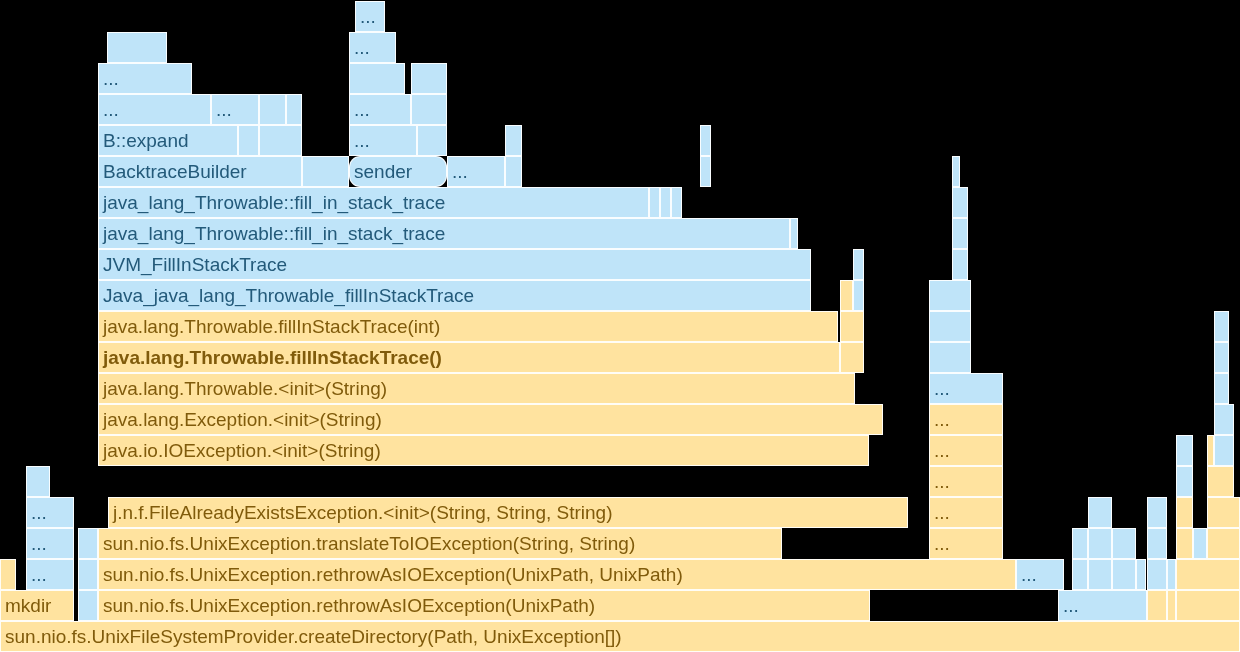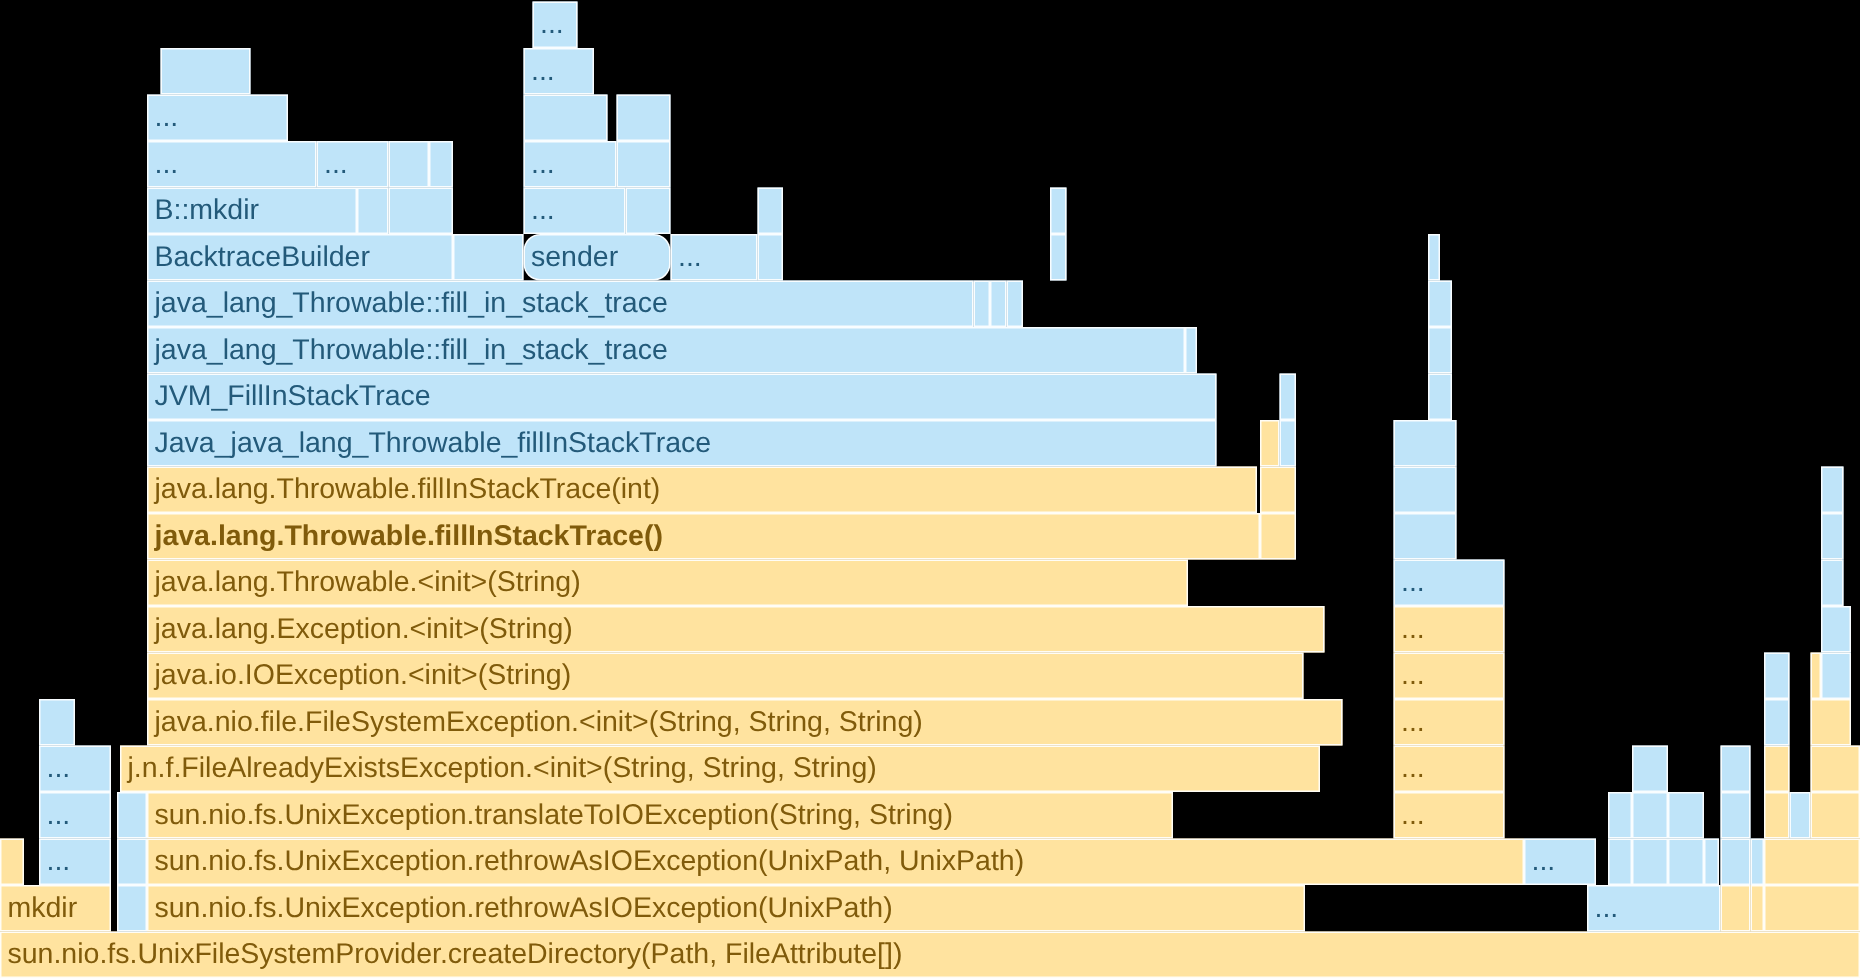--- a/index.html
+++ b/index.html
@@ -28,21 +28,21 @@
     height: 31px;
   }
   .frame.yellow { background: #ffe39f; color: #805b0b; }
   .frame.blue   { background: #bfe4f9; color: #235a7a; }
   .frame.tiny   { padding-left: 0; }
 </style>
 </head>
 <body>
 
 <div id="chart">
-    <div class="frame yellow" style="left: 0px; width: 1240px; top: 621px;">sun.nio.fs.UnixFileSystemProvider.createDirectory(Path, FileAttribute[])</div>
+    <div class="frame yellow" style="left: 0px; width: 1240px; top: 621px;">sun.nio.fs.UnixFileSystemProvider.createDirectory(Path, UnixException[])</div>
     <div class="frame yellow" style="left: 0px; width: 74px; top: 590px;">mkdir</div>
     <div class="frame blue" style="left: 78px; width: 20px; top: 590px;"></div>
     <div class="frame yellow" style="left: 98px; width: 772px; top: 590px;">sun.nio.fs.UnixException.rethrowAsIOException(UnixPath)</div>
     <div class="frame blue" style="left: 1058px; width: 89px; top: 590px;">...</div>
     <div class="frame yellow" style="left: 1147px; width: 20px; top: 590px;"></div>
     <div class="frame yellow tiny" style="left: 1167px; width: 9px; top: 590px;"></div>
     <div class="frame yellow" style="left: 1176px; width: 64px; top: 590px;"></div>
     <div class="frame yellow tiny" style="left: 0px; width: 16px; top: 559px;"></div>
     <div class="frame blue" style="left: 26px; width: 48px; top: 559px;">...</div>
     <div class="frame blue" style="left: 78px; width: 20px; top: 559px;"></div>
@@ -60,40 +60,39 @@
     <div class="frame yellow" style="left: 98px; width: 684px; top: 528px;">sun.nio.fs.UnixException.translateToIOException(String, String)</div>
     <div class="frame yellow" style="left: 929px; width: 74px; top: 528px;">...</div>
     <div class="frame blue tiny" style="left: 1072px; width: 16px; top: 528px;"></div>
     <div class="frame blue" style="left: 1088px; width: 24px; top: 528px;"></div>
     <div class="frame blue" style="left: 1112px; width: 24px; top: 528px;"></div>
     <div class="frame blue" style="left: 1147px; width: 20px; top: 528px;"></div>
     <div class="frame yellow tiny" style="left: 1176px; width: 17px; top: 528px;"></div>
     <div class="frame blue tiny" style="left: 1193px; width: 14px; top: 528px;"></div>
     <div class="frame yellow" style="left: 1207px; width: 33px; top: 528px;"></div>
     <div class="frame blue" style="left: 26px; width: 48px; top: 497px;">...</div>
-    <div class="frame yellow" style="left: 80px; width: 800px; top: 497px;">j.n.f.FileAlreadyExistsException.&lt;init&gt;(String, String, String)</div>
+    <div class="frame yellow" style="left: 108px; width: 800px; top: 497px;">j.n.f.FileAlreadyExistsException.&lt;init&gt;(String, String, String)</div>
     <div class="frame yellow" style="left: 929px; width: 74px; top: 497px;">...</div>
     <div class="frame blue" style="left: 1088px; width: 24px; top: 497px;"></div>
     <div class="frame blue" style="left: 1147px; width: 20px; top: 497px;"></div>
     <div class="frame yellow tiny" style="left: 1176px; width: 17px; top: 497px;"></div>
     <div class="frame yellow" style="left: 1207px; width: 33px; top: 497px;"></div>
     <div class="frame blue" style="left: 26px; width: 24px; top: 466px;"></div>
-    <div class="frame yellow" style="left: 98px; width: 797px; top: 466px;">java.nio.file.FileSystemException.&lt;init&gt;(String, String, String)</div>
     <div class="frame yellow" style="left: 929px; width: 74px; top: 466px;">...</div>
     <div class="frame blue tiny" style="left: 1176px; width: 17px; top: 466px;"></div>
     <div class="frame yellow" style="left: 1207px; width: 27px; top: 466px;"></div>
     <div class="frame yellow" style="left: 98px; width: 771px; top: 435px;">java.io.IOException.&lt;init&gt;(String)</div>
     <div class="frame yellow" style="left: 929px; width: 74px; top: 435px;">...</div>
     <div class="frame blue tiny" style="left: 1176px; width: 17px; top: 435px;"></div>
     <div class="frame yellow tiny" style="left: 1207px; width: 7px; top: 435px;"></div>
     <div class="frame blue" style="left: 1214px; width: 20px; top: 435px;"></div>
     <div class="frame yellow" style="left: 98px; width: 785px; top: 404px;">java.lang.Exception.&lt;init&gt;(String)</div>
     <div class="frame yellow" style="left: 929px; width: 74px; top: 404px;">...</div>
     <div class="frame blue" style="left: 1214px; width: 20px; top: 404px;"></div>
-    <div class="frame yellow" style="left: 98px; width: 694px; top: 373px;">java.lang.Throwable.&lt;init&gt;(String)</div>
+    <div class="frame yellow" style="left: 98px; width: 757px; top: 373px;">java.lang.Throwable.&lt;init&gt;(String)</div>
     <div class="frame blue" style="left: 929px; width: 74px; top: 373px;">...</div>
     <div class="frame blue tiny" style="left: 1214px; width: 15px; top: 373px;"></div>
     <div class="frame yellow" style="left: 98px; width: 742px; top: 342px; font-weight: bold;">java.lang.Throwable.fillInStackTrace()</div>
     <div class="frame yellow" style="left: 840px; width: 24px; top: 342px;"></div>
     <div class="frame blue" style="left: 929px; width: 42px; top: 342px;"></div>
     <div class="frame blue tiny" style="left: 1214px; width: 15px; top: 342px;"></div>
     <div class="frame yellow" style="left: 98px; width: 740px; top: 311px;">java.lang.Throwable.fillInStackTrace(int)</div>
     <div class="frame yellow" style="left: 840px; width: 24px; top: 311px;"></div>
     <div class="frame blue" style="left: 929px; width: 42px; top: 311px;"></div>
     <div class="frame blue tiny" style="left: 1214px; width: 15px; top: 311px;"></div>
@@ -112,21 +111,21 @@
     <div class="frame blue tiny" style="left: 660px; width: 11px; top: 187px;"></div>
     <div class="frame blue tiny" style="left: 671px; width: 11px; top: 187px;"></div>
     <div class="frame blue tiny" style="left: 952px; width: 16px; top: 187px;"></div>
     <div class="frame blue" style="left: 98px; width: 204px; top: 156px;">BacktraceBuilder</div>
     <div class="frame blue" style="left: 302px; width: 47px; top: 156px;"></div>
     <div class="frame blue" style="left: 349px; width: 98px; top: 156px; border-radius: 11px;">sender</div>
     <div class="frame blue" style="left: 447px; width: 58px; top: 156px;">...</div>
     <div class="frame blue tiny" style="left: 505px; width: 17px; top: 156px;"></div>
     <div class="frame blue tiny" style="left: 700px; width: 11px; top: 156px;"></div>
     <div class="frame blue tiny" style="left: 952px; width: 8px; top: 156px;"></div>
-    <div class="frame blue" style="left: 98px; width: 140px; top: 125px;">B::mkdir</div>
+    <div class="frame blue" style="left: 98px; width: 140px; top: 125px;">B::expand</div>
     <div class="frame blue" style="left: 238px; width: 21px; top: 125px;"></div>
     <div class="frame blue" style="left: 259px; width: 43px; top: 125px;"></div>
     <div class="frame blue" style="left: 349px; width: 68px; top: 125px;">...</div>
     <div class="frame blue" style="left: 417px; width: 30px; top: 125px;"></div>
     <div class="frame blue tiny" style="left: 505px; width: 17px; top: 125px;"></div>
     <div class="frame blue tiny" style="left: 700px; width: 11px; top: 125px;"></div>
     <div class="frame blue" style="left: 98px; width: 113px; top: 94px;">...</div>
     <div class="frame blue" style="left: 211px; width: 48px; top: 94px;">...</div>
     <div class="frame blue" style="left: 259px; width: 27px; top: 94px;"></div>
     <div class="frame blue tiny" style="left: 286px; width: 16px; top: 94px;"></div>

